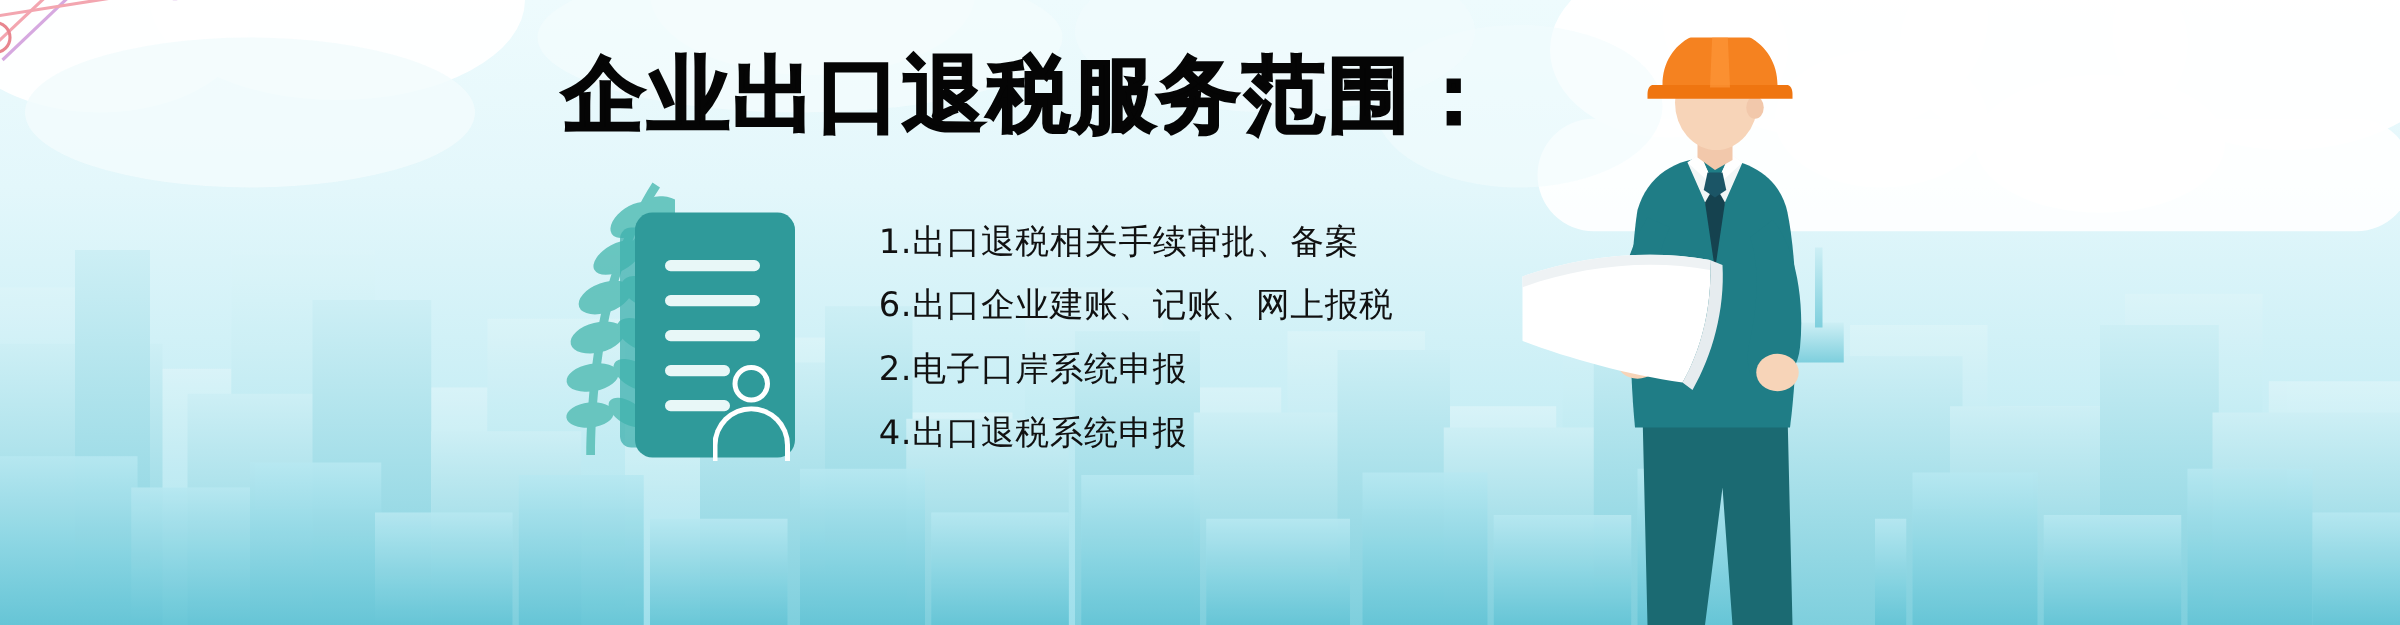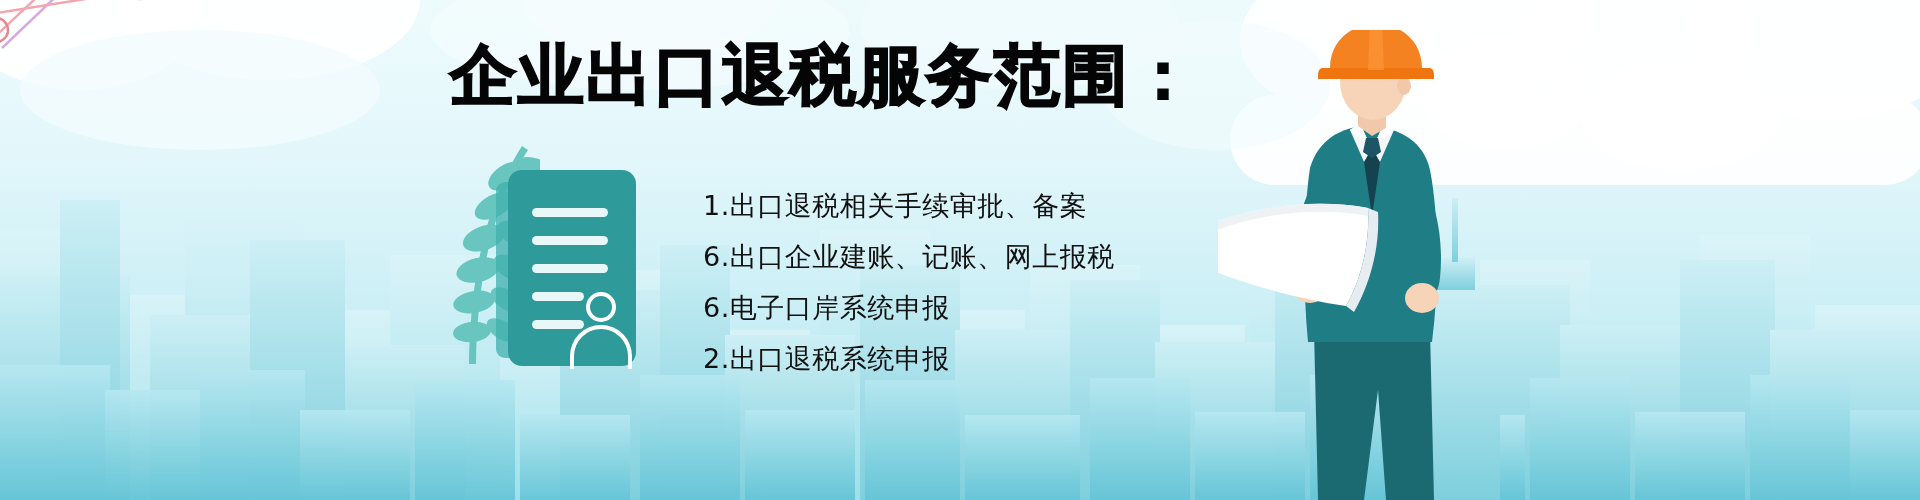--- a/index.html
+++ b/index.html
@@ -23,21 +23,21 @@
   
   .title{
     position:absolute;left:450px;top:40px;
     font-size:66px;line-height:72px;font-weight:bold;color:#050505;
     letter-spacing:2px;white-space:nowrap;
     font-family:"DejaVu Sans","Liberation Sans",sans-serif;
     -webkit-text-stroke:2px #050505;
   }
 
   
-  .list{position:absolute;left:703px;top:180px;width:520px;}
+  .list{position:absolute;left:703px;top:168px;width:520px;}
   .list-item{
     font-size:27px;line-height:51px;color:#111111;white-space:nowrap;
     font-family:"DejaVu Sans","Liberation Sans",sans-serif;
     letter-spacing:.5px;
   }
 
   
   .cert{position:absolute;left:508px;top:170px;width:128px;height:196px;
     background:#2f9a9a;border-radius:14px;}
   .cert-line{position:absolute;left:24px;height:9px;border-radius:5px;background:#e8f7f7;}
@@ -203,22 +203,22 @@
     <div class="cert-line" style="top:150px;width:52px;"></div>
     <div class="cert-person-head"></div>
     <div class="cert-person-body"></div>
   </div>
 
   <div class="title">企业出口退税服务范围：</div>
 
   <div class="list">
     <div class="list-item">1.出口退税相关手续审批、备案</div>
     <div class="list-item">6.出口企业建账、记账、网上报税</div>
-    <div class="list-item">6.电子口岸系统申报</div>
-    <div class="list-item">2.出口退税系统申报</div>
+    <div class="list-item">2.电子口岸系统申报</div>
+    <div class="list-item">4.出口退税系统申报</div>
   </div>
 
   <svg class="person" viewBox="0 0 330 470">
 
     <path d="M96 300 L212 300 L216 470 L168 470 L160 360 L146 470 L100 470 Z" fill="#1b6a72"></path>
 
     <path d="M92 138 C86 176, 84 250, 90 312 L214 312 C222 250, 220 180, 212 140
              C206 112, 182 98, 154 96 C124 95, 100 110, 92 138 Z" fill="#1f7d86"></path>
 
     <path d="M132 100 L154 150 L176 100 L166 93 L154 120 L142 93 Z" fill="#f2f6f7"></path>

